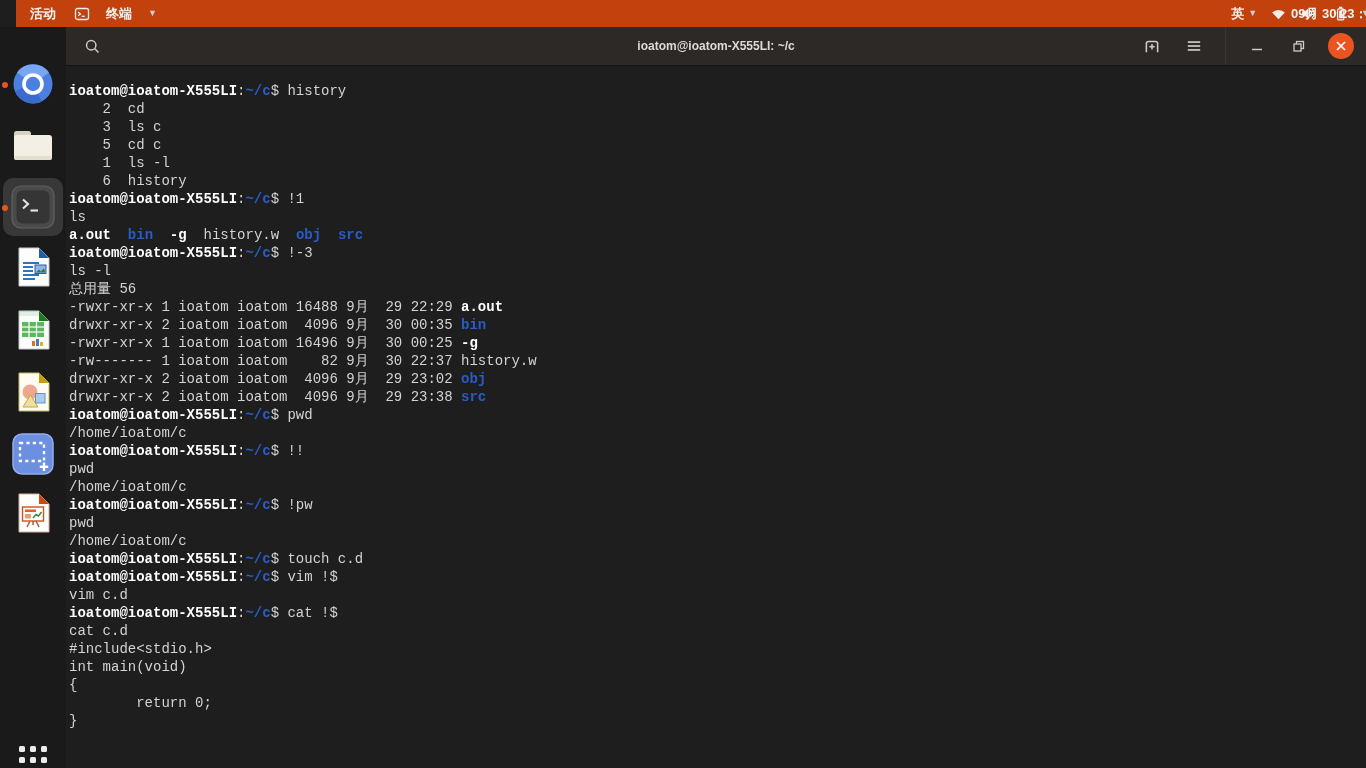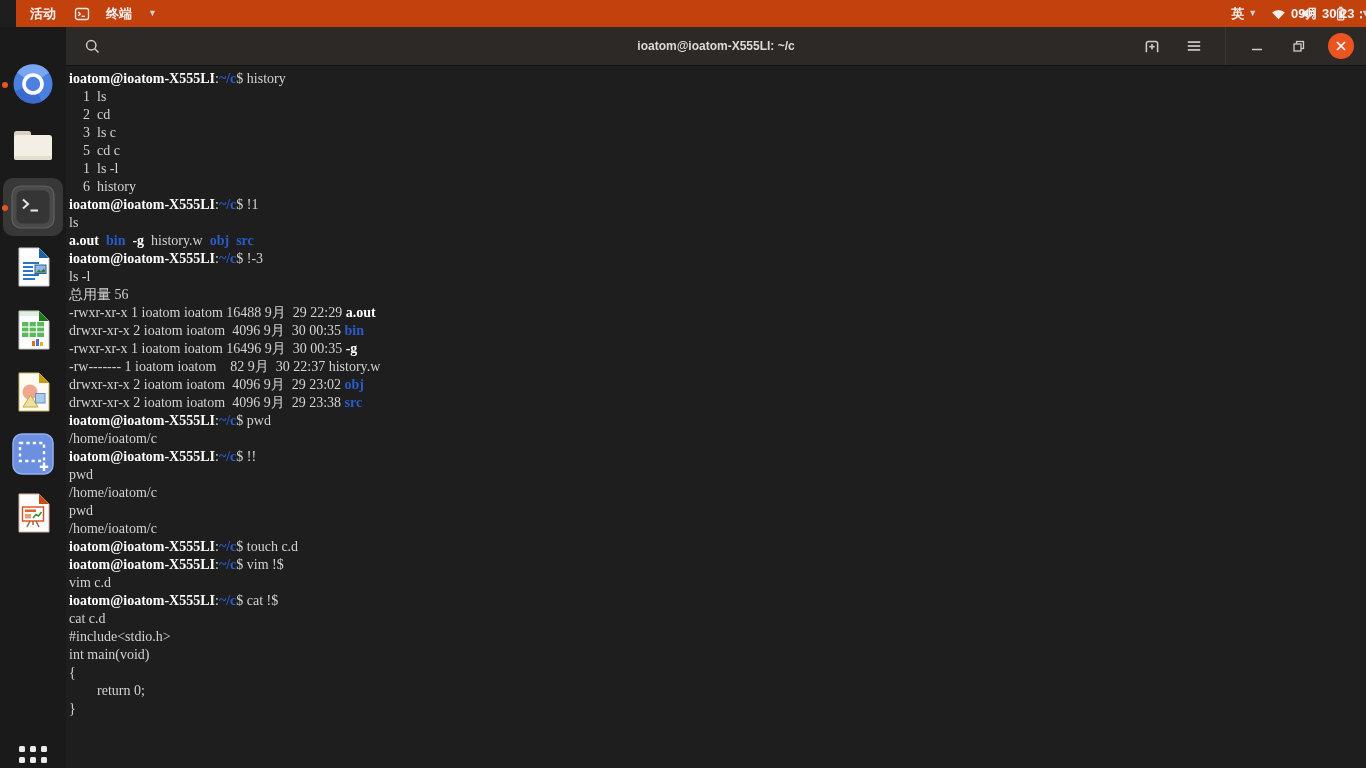--- a/index.html
+++ b/index.html
@@ -40,21 +40,21 @@
   .win-title { position:absolute; left:0; right:0; text-align:center; color:#dedad6;
                font-size:12px; font-weight:bold; pointer-events:none; }
   .tb-btns { margin-left:auto; display:flex; align-items:center; gap:16px; padding-right:12px; }
   .tb-btn { display:flex; align-items:center; justify-content:center; width:26px; height:26px;
             cursor:pointer; }
   .tb-divider { width:1px; height:38px; background:#3a3634; margin:0 2px; }
   .close-btn { width:26px; height:26px; border-radius:50%; background:#e95420;
                display:flex; align-items:center; justify-content:center; cursor:pointer; }
 
   
-  .term { padding:4px 0 0 3px; font-family:Liberation Serif, serif;
+  .term { padding:16px 0 0 3px; font-family:Liberation Mono, monospace;
           font-size:14px; line-height:18px; color:#d3d3d3; cursor:text; }
   .tline { white-space:pre; height:18px; }
   .seg-text { color:#d3d3d3; }
   .seg-bold { color:#ffffff; font-weight:bold; }
   .seg-blue { color:#2a5bc8; font-weight:bold; }
   .seg-cursor { color:#d9d9d9; }
 
   svg { display:block; }
 </style>
 </head>
@@ -249,43 +249,43 @@
         <svg width="12" height="12" viewBox="0 0 12 12">
           <line x1="2" y1="2" x2="10" y2="10" stroke="#ffffff" stroke-width="1.7"></line>
           <line x1="10" y1="2" x2="2" y2="10" stroke="#ffffff" stroke-width="1.7"></line>
         </svg>
       </span>
     </div>
   </div>
 
   <div class="term">
       <div class="tline"><span class="seg-bold">ioatom@ioatom-X555LI</span><span class="seg-text">:</span><span class="seg-blue">~/c</span><span class="seg-text">$ history</span></div>
-      <div class="tline"><span class="seg-text">    1  ls</span></div>
       <div class="tline"><span class="seg-text">    2  cd</span></div>
       <div class="tline"><span class="seg-text">    3  ls c</span></div>
       <div class="tline"><span class="seg-text">    5  cd c</span></div>
       <div class="tline"><span class="seg-text">    1  ls -l</span></div>
       <div class="tline"><span class="seg-text">    6  history</span></div>
       <div class="tline"><span class="seg-bold">ioatom@ioatom-X555LI</span><span class="seg-text">:</span><span class="seg-blue">~/c</span><span class="seg-text">$ !1</span></div>
       <div class="tline"><span class="seg-text">ls</span></div>
       <div class="tline"><span class="seg-bold">a.out</span><span class="seg-text">  </span><span class="seg-blue">bin</span><span class="seg-text">  </span><span class="seg-bold">-g</span><span class="seg-text">  history.w  </span><span class="seg-blue">obj</span><span class="seg-text">  </span><span class="seg-blue">src</span></div>
       <div class="tline"><span class="seg-bold">ioatom@ioatom-X555LI</span><span class="seg-text">:</span><span class="seg-blue">~/c</span><span class="seg-text">$ !-3</span></div>
       <div class="tline"><span class="seg-text">ls -l</span></div>
       <div class="tline"><span class="seg-text">总用量 56</span></div>
       <div class="tline"><span class="seg-text">-rwxr-xr-x 1 ioatom ioatom 16488 9月  29 22:29 </span><span class="seg-bold">a.out</span></div>
       <div class="tline"><span class="seg-text">drwxr-xr-x 2 ioatom ioatom  4096 9月  30 00:35 </span><span class="seg-blue">bin</span></div>
-      <div class="tline"><span class="seg-text">-rwxr-xr-x 1 ioatom ioatom 16496 9月  30 00:35 </span><span class="seg-bold">-g</span></div>
+      <div class="tline"><span class="seg-text">-rwxr-xr-x 1 ioatom ioatom 16496 9月  30 00:25 </span><span class="seg-bold">-g</span></div>
       <div class="tline"><span class="seg-text">-rw------- 1 ioatom ioatom    82 9月  30 22:37 history.w</span></div>
       <div class="tline"><span class="seg-text">drwxr-xr-x 2 ioatom ioatom  4096 9月  29 23:02 </span><span class="seg-blue">obj</span></div>
       <div class="tline"><span class="seg-text">drwxr-xr-x 2 ioatom ioatom  4096 9月  29 23:38 </span><span class="seg-blue">src</span></div>
       <div class="tline"><span class="seg-bold">ioatom@ioatom-X555LI</span><span class="seg-text">:</span><span class="seg-blue">~/c</span><span class="seg-text">$ pwd</span></div>
       <div class="tline"><span class="seg-text">/home/ioatom/c</span></div>
       <div class="tline"><span class="seg-bold">ioatom@ioatom-X555LI</span><span class="seg-text">:</span><span class="seg-blue">~/c</span><span class="seg-text">$ !!</span></div>
       <div class="tline"><span class="seg-text">pwd</span></div>
       <div class="tline"><span class="seg-text">/home/ioatom/c</span></div>
+      <div class="tline"><span class="seg-bold">ioatom@ioatom-X555LI</span><span class="seg-text">:</span><span class="seg-blue">~/c</span><span class="seg-text">$ !pw</span></div>
       <div class="tline"><span class="seg-text">pwd</span></div>
       <div class="tline"><span class="seg-text">/home/ioatom/c</span></div>
       <div class="tline"><span class="seg-bold">ioatom@ioatom-X555LI</span><span class="seg-text">:</span><span class="seg-blue">~/c</span><span class="seg-text">$ touch c.d</span></div>
       <div class="tline"><span class="seg-bold">ioatom@ioatom-X555LI</span><span class="seg-text">:</span><span class="seg-blue">~/c</span><span class="seg-text">$ vim !$</span></div>
       <div class="tline"><span class="seg-text">vim c.d</span></div>
       <div class="tline"><span class="seg-bold">ioatom@ioatom-X555LI</span><span class="seg-text">:</span><span class="seg-blue">~/c</span><span class="seg-text">$ cat !$</span></div>
       <div class="tline"><span class="seg-text">cat c.d</span></div>
       <div class="tline"><span class="seg-text">#include&lt;stdio.h&gt;</span></div>
       <div class="tline"><span class="seg-text">int main(void)</span></div>
       <div class="tline"><span class="seg-text">{</span></div>

